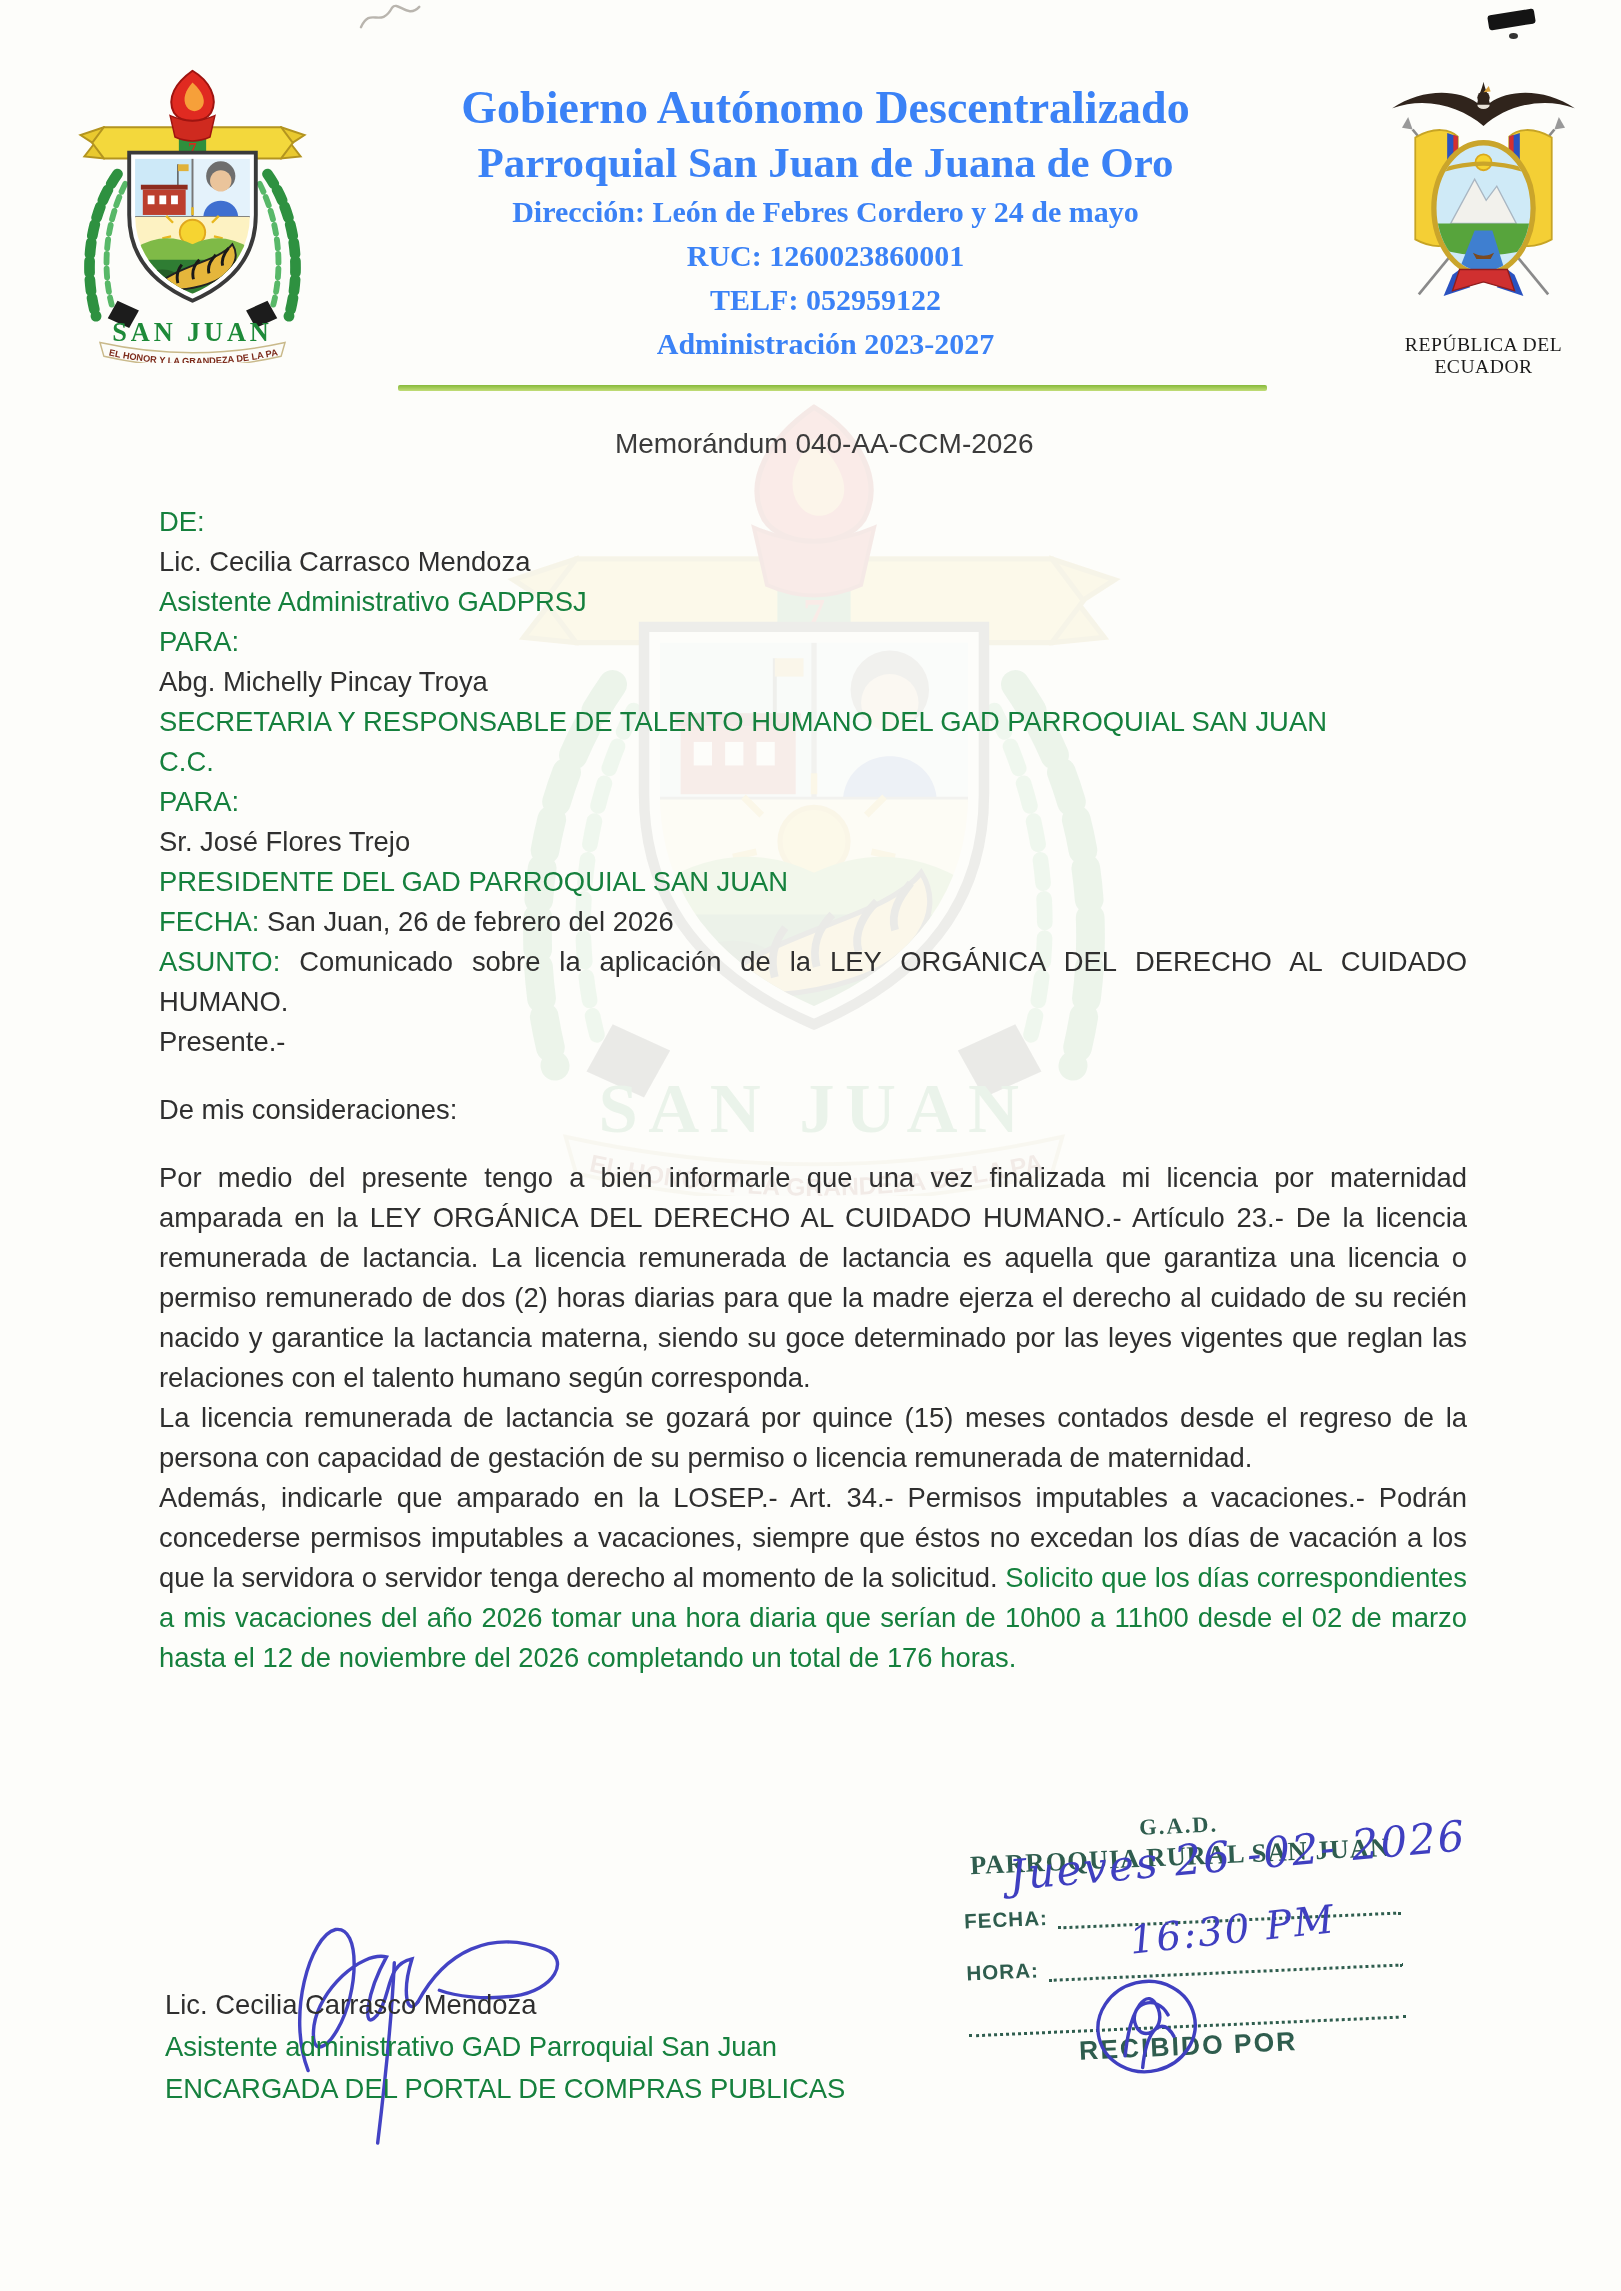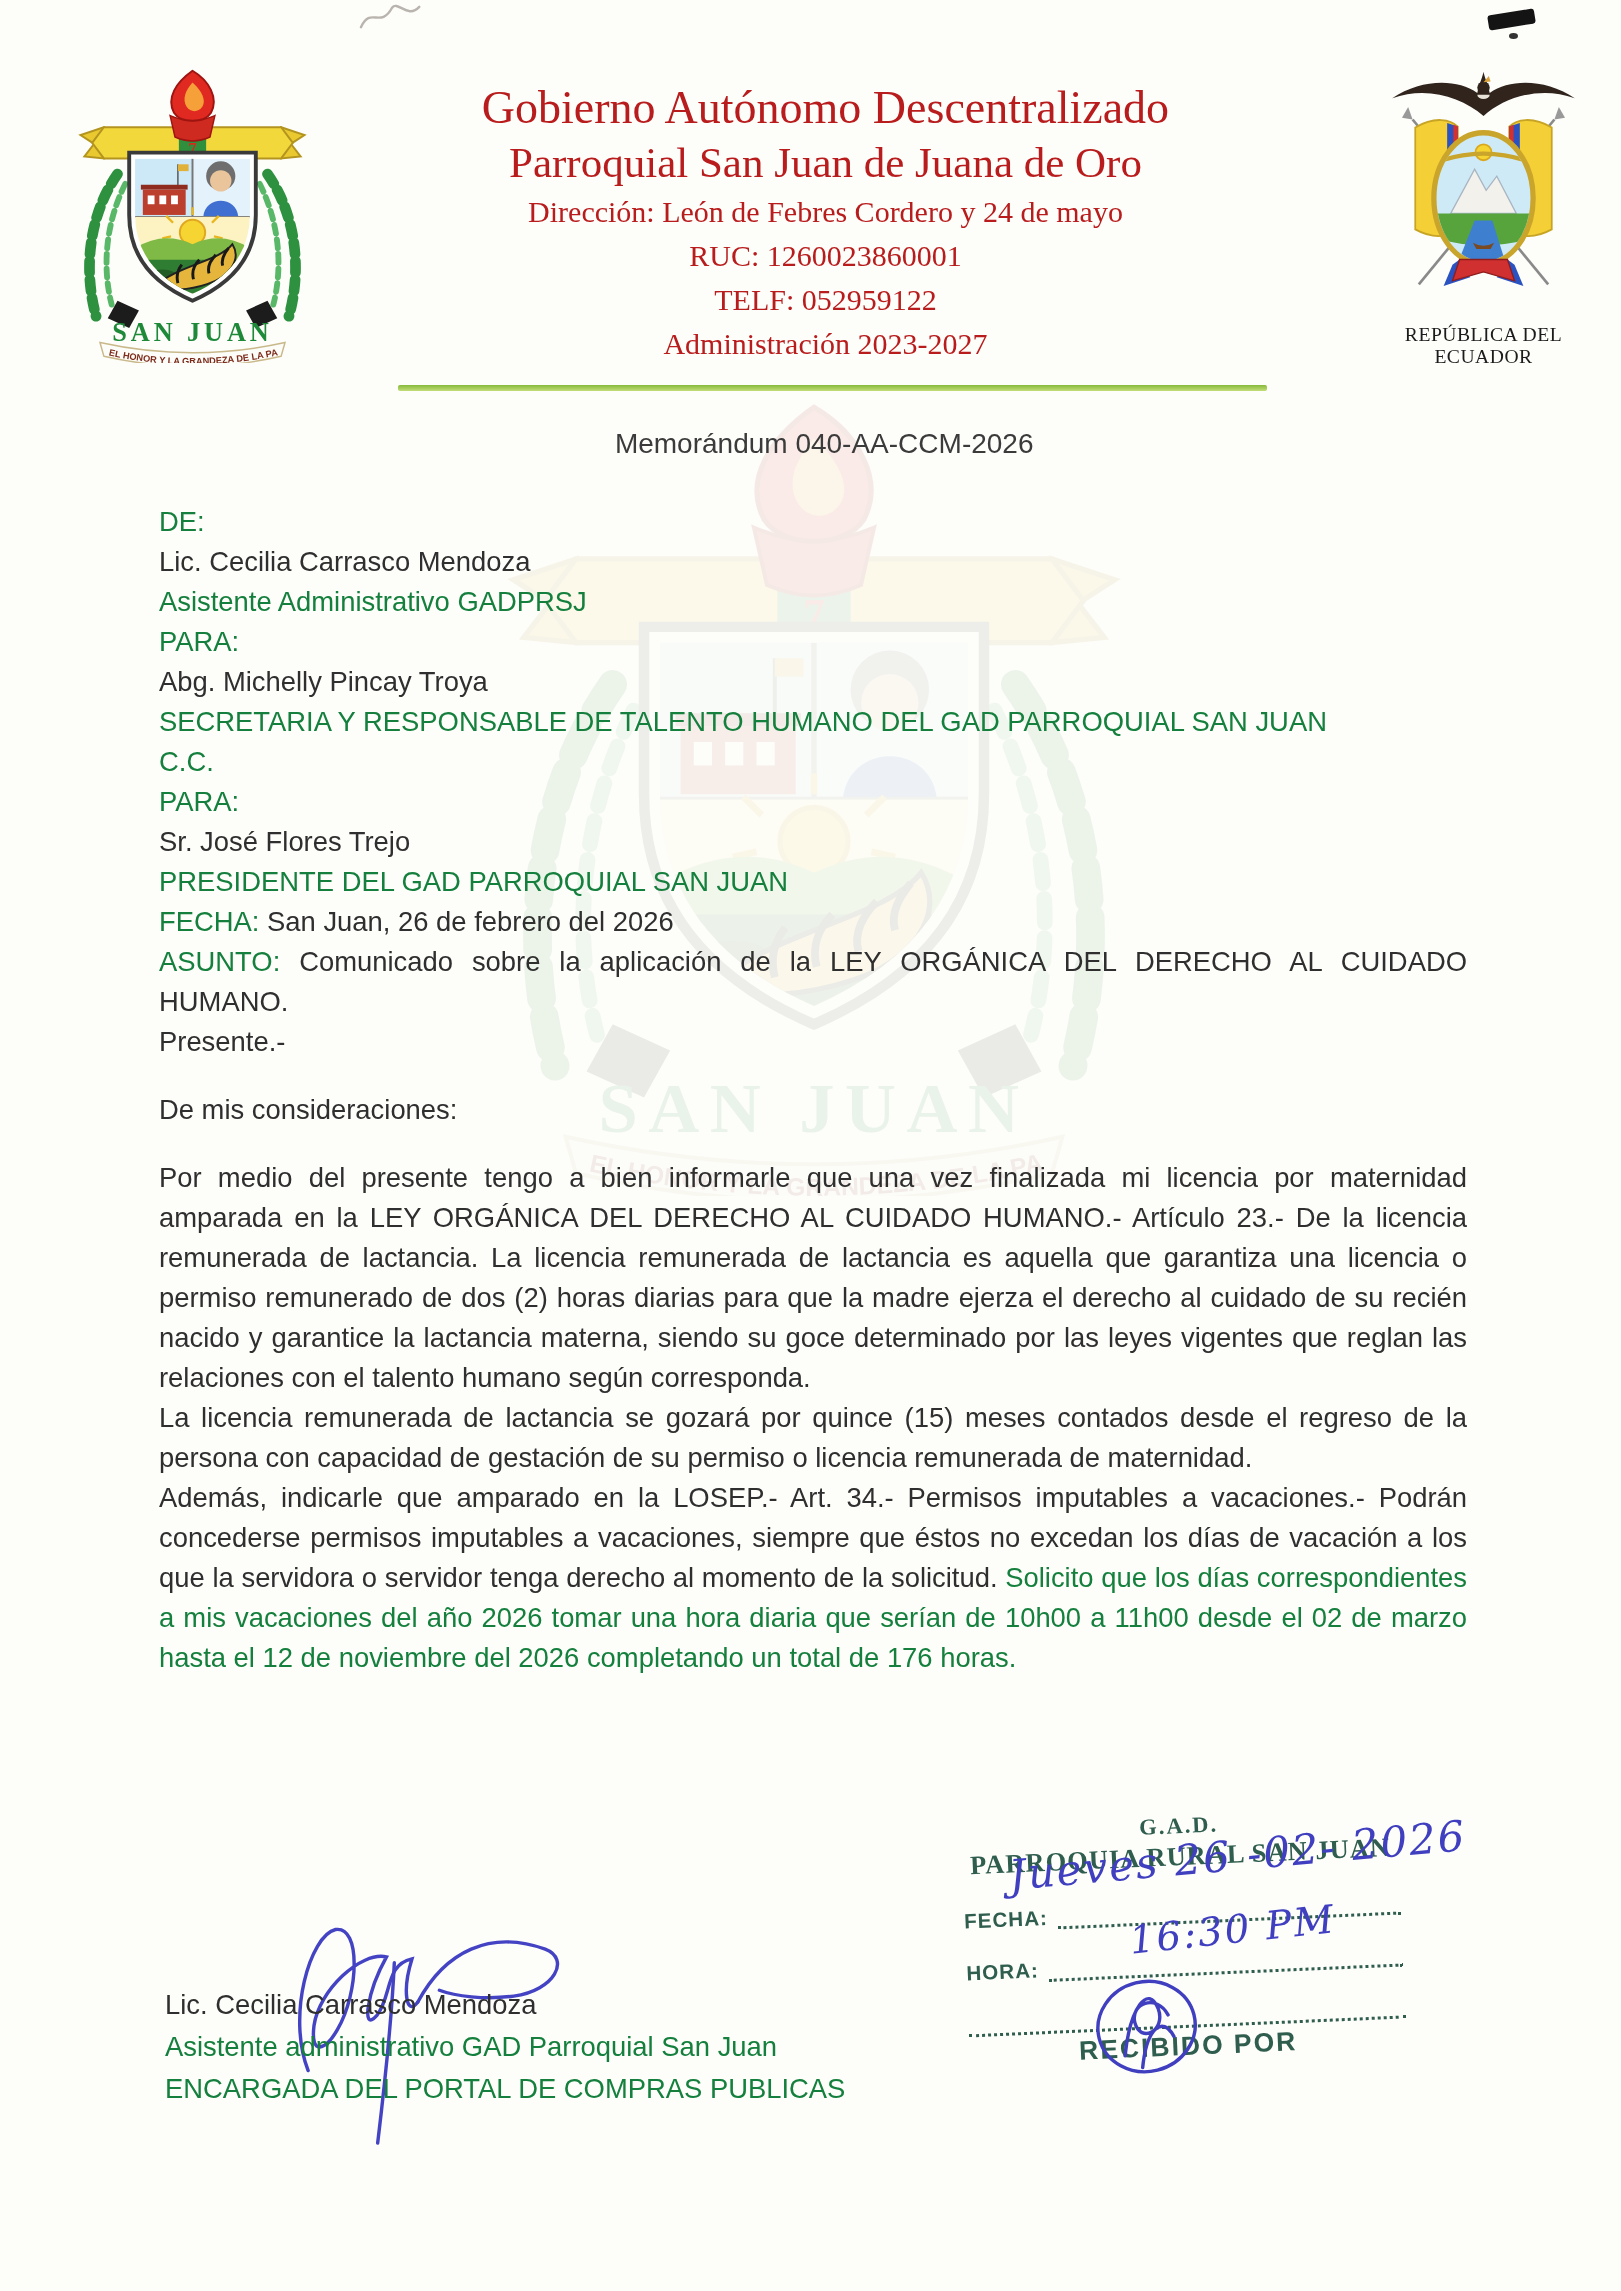--- a/index.html
+++ b/index.html
@@ -1,23 +1,23 @@
 <!DOCTYPE html>
 <html><head>
 <meta charset="utf-8">
 <style>
   html,body{margin:0;padding:0;background:#e8e8e8;}
   .page{position:relative;width:1621px;height:2292px;background:#fdfdfa;margin:0 auto;overflow:hidden;
         font-family:"Liberation Sans",sans-serif;color:#2f2f2f;}
   
   .seal-left{position:absolute;left:61px;top:63px;width:263px;height:300px;}
-  .seal-right{position:absolute;left:1355px;top:61px;width:257px;text-align:center;}
+  .seal-right{position:absolute;left:1355px;top:71px;width:257px;text-align:center;}
   .seal-right .caption{font-family:"Liberation Serif",serif;font-size:19.6px;letter-spacing:0.5px;color:#1c1c1c;margin-top:2px;}
   .title-block{position:absolute;left:345px;top:80px;width:961px;text-align:center;
-               font-family:"Liberation Serif",serif;font-weight:normal;color:#b91c1c;}
+               font-family:"Liberation Serif",serif;font-weight:bold;color:#3b82f6;}
   .title-block .t1{font-size:46px;line-height:56px;}
   .title-block .t2{font-size:43px;line-height:54px;}
   .title-block .t3{font-size:30px;line-height:44px;}
   .green-rule{position:absolute;left:398px;top:385px;width:869px;height:5.9px;
               background:linear-gradient(#86b93a,#c2dd78);border-radius:2px;}
   .memo-number{position:absolute;left:0;top:428px;width:100%;text-align:center;font-size:28px;
                color:#3b3b3b;transform:translateX(13.7px);}
   
   .doc-body{position:absolute;left:159px;top:502px;width:1308px;font-size:27.4px;line-height:40px;}
   .fl{min-height:40px;}

